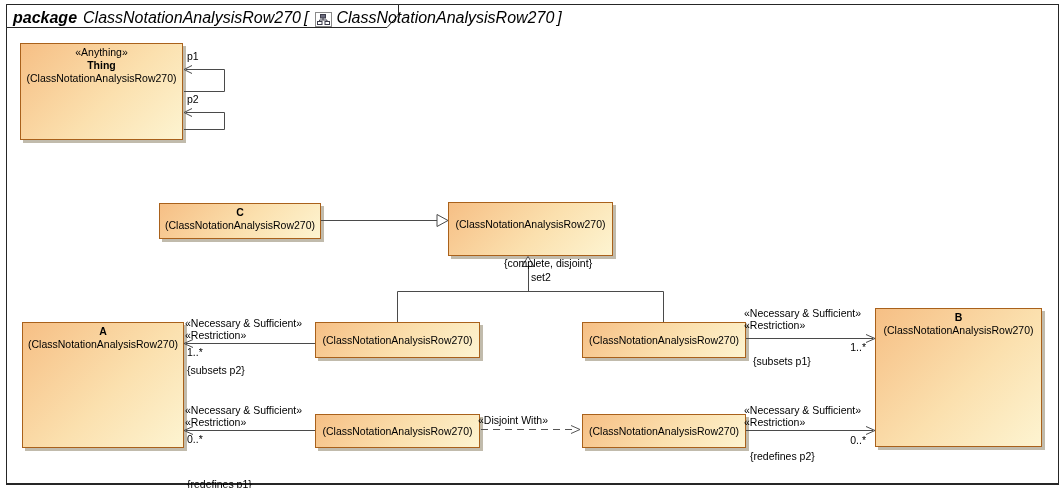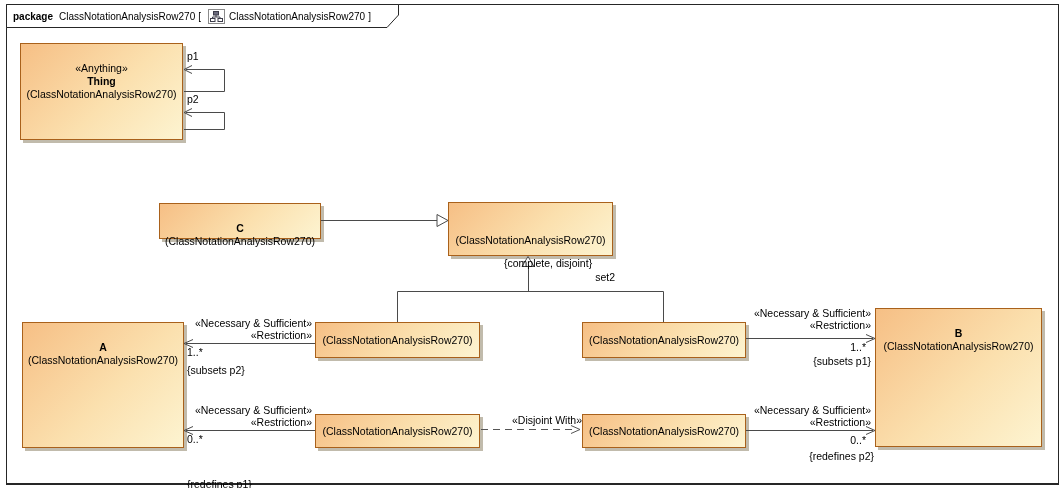--- a/index.html
+++ b/index.html
@@ -7,40 +7,40 @@
     position:relative;width:1064px;height:488px;background:#ffffff;
     font-family:"Liberation Sans",sans-serif;font-size:10.5px;color:#000;
     overflow:hidden;
   }
   .frame{
     position:absolute;left:6px;top:4px;width:1051px;height:478px;
     border:1px solid #262626;border-bottom-width:2px;
   }
   .tab-svg,.wire-svg{position:absolute;left:0;top:0;pointer-events:none;}
   .header-text{
-    position:absolute;left:13px;top:9px;display:flex;align-items:center;
-    white-space:nowrap;font-size:10px;
+    position:absolute;left:13px;top:9px;display:flex;align-items:flex-end;
+    white-space:nowrap;font-size:16px;font-style:italic;
   }
   .header-text .bold{font-weight:bold;margin-right:6px;}
   .header-text .gap{margin:0 3px;}
   .hdr-icon{margin:0 4px;display:inline-block;}
   .uml-box{
     position:absolute;
     background:linear-gradient(135deg,#f6bf85 0%,#fbe0ae 55%,#fdf4d1 100%);
     border:1px solid #a9611b;
     box-shadow:3px 3px 0 #c1bbac;
     text-align:center;line-height:13px;box-sizing:border-box;
   }
   .uml-box .stereo{font-weight:normal;}
   .uml-box .cname{font-weight:bold;}
   .uml-box .qual{font-weight:normal;}
-  .pad-top{padding-top:18px;}
+  .pad-top{padding-top:2px;}
   .vcenter{display:flex;align-items:center;justify-content:center;}
   .lbl{position:absolute;white-space:nowrap;line-height:12px;}
-  .lbl.center{text-align:right;}
+  .lbl.center{text-align:left;}
   .lbl.right{text-align:right;}
 </style>
 </head>
 <body>
 
 <div class="canvas">
 
   <div class="frame"></div>
 
   <svg class="tab-svg" width="1064" height="488">

